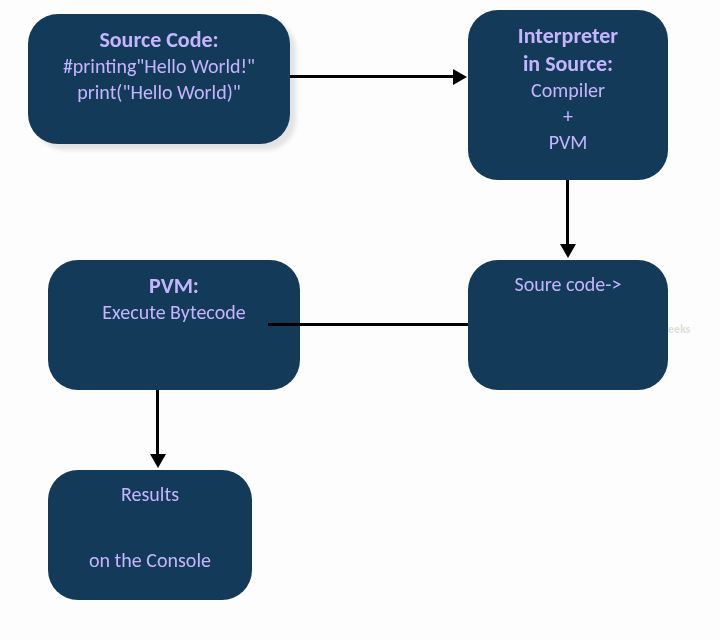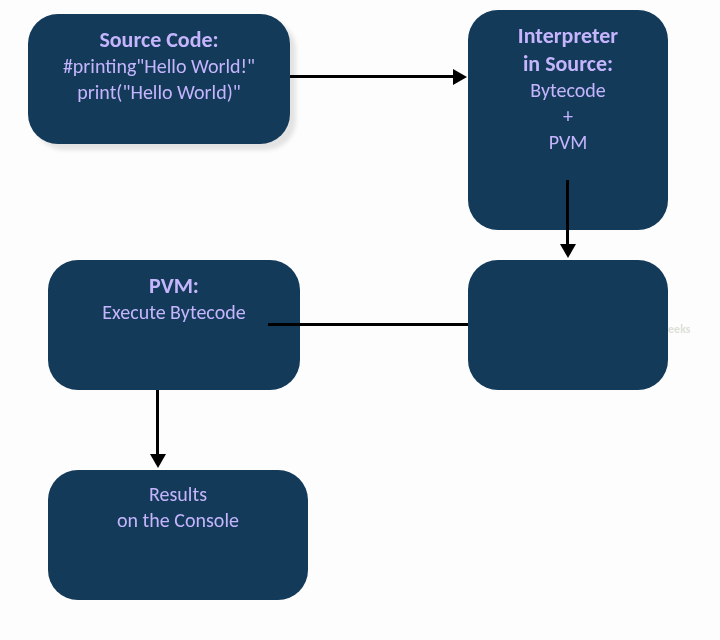--- a/index.html
+++ b/index.html
@@ -93,37 +93,38 @@
   <span><span>Python Geeks</span></span>
 </div>
 
 <div class="shadow" style="left:34px; top:20px; width:262px; height:130px;"></div>
 <div class="node" style="left:28px; top:14px; width:262px; height:130px;">
   <div class="title">Source Code:</div>
   <div class="body">#printing"Hello World!"</div>
   <div class="body">print("Hello World)"</div>
 </div>
 
-<div class="node" style="left:468px; top:10px; width:200px; height:220px;">
+<div class="node" style="left:468px; top:10px; width:200px; height:170px;">
   <div class="title">Interpreter</div>
   <div class="title">in Source:</div>
-  <div class="body">Bytecode</div>
+  <div class="body">Compiler</div>
   <div class="body">+</div>
   <div class="body">PVM</div>
 </div>
 
 <div class="node" style="left:468px; top:260px; width:200px; height:130px;">
+  <div class="body">Soure code-&gt;</div>
 </div>
 
 <div class="node" style="left:48px; top:260px; width:252px; height:130px;">
   <div class="title">PVM:</div>
   <div class="body">Execute Bytecode</div>
 </div>
 
-<div class="node" style="left:48px; top:470px; width:260px; height:130px;">
+<div class="node" style="left:48px; top:470px; width:204px; height:130px;gap:40px;">
   <div class="body">Results</div>
   <div class="body">on the Console</div>
 </div>
 
 <div class="arrow-line" style="left:290px; top:75px; width:165px; height:3px;"></div>
 <div class="arrow-head right" style="left:453px; top:68.5px;"></div>
 
 <div class="arrow-line" style="left:566px; top:180px; width:3px; height:66px;"></div>
 <div class="arrow-head down" style="left:559.5px; top:244px;"></div>
 

